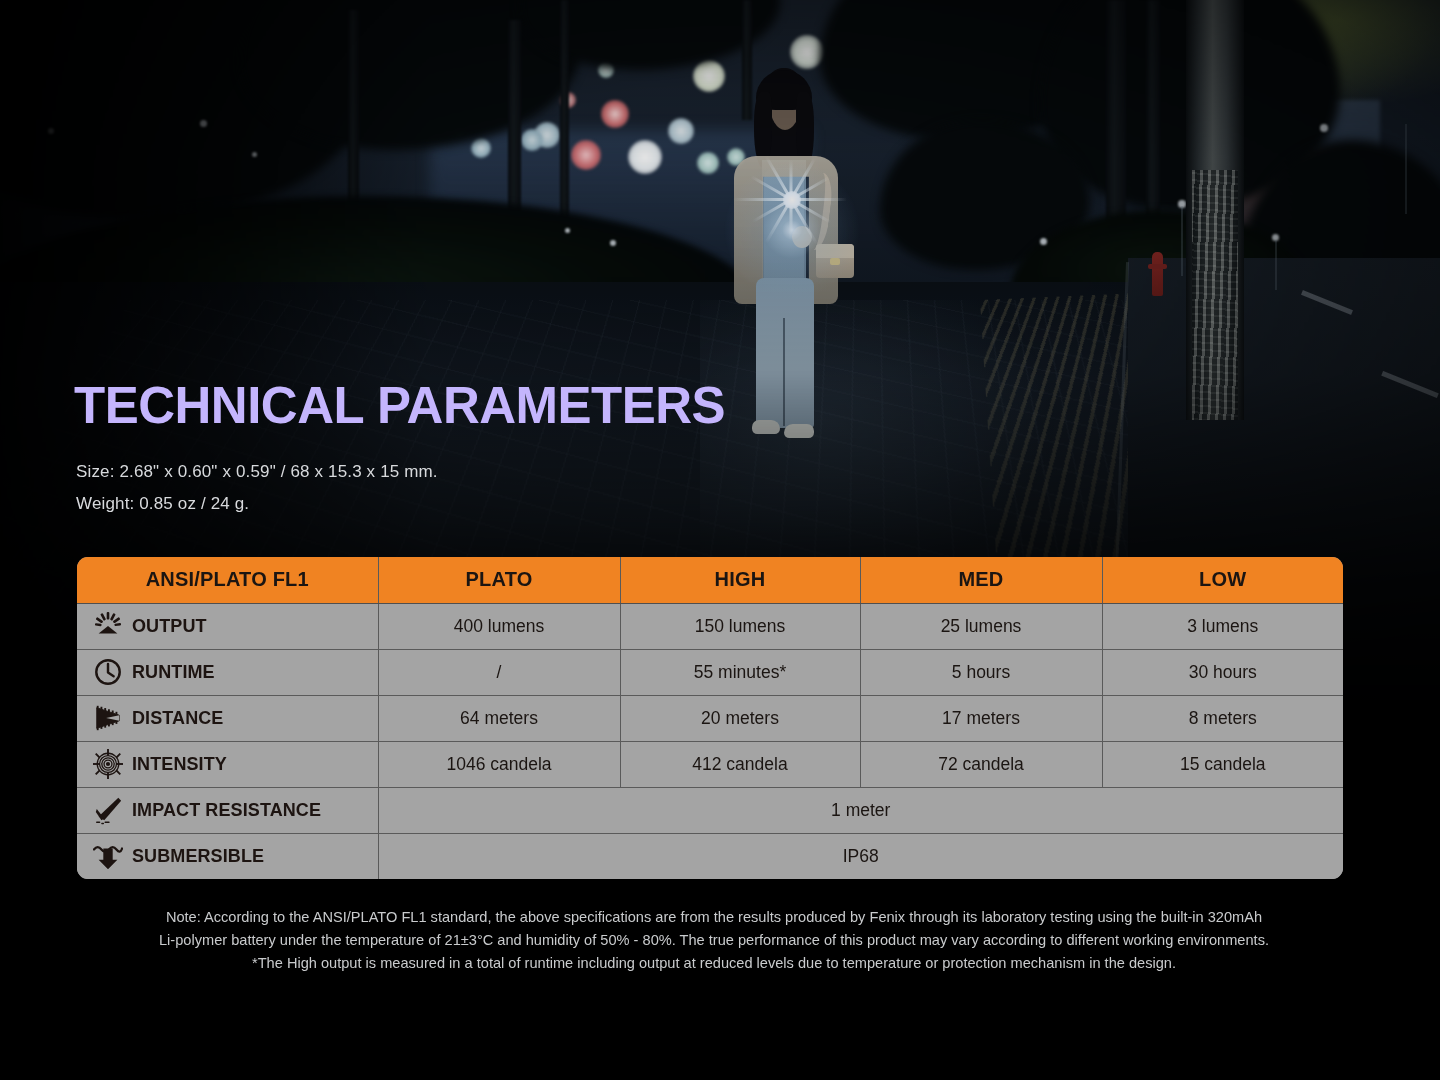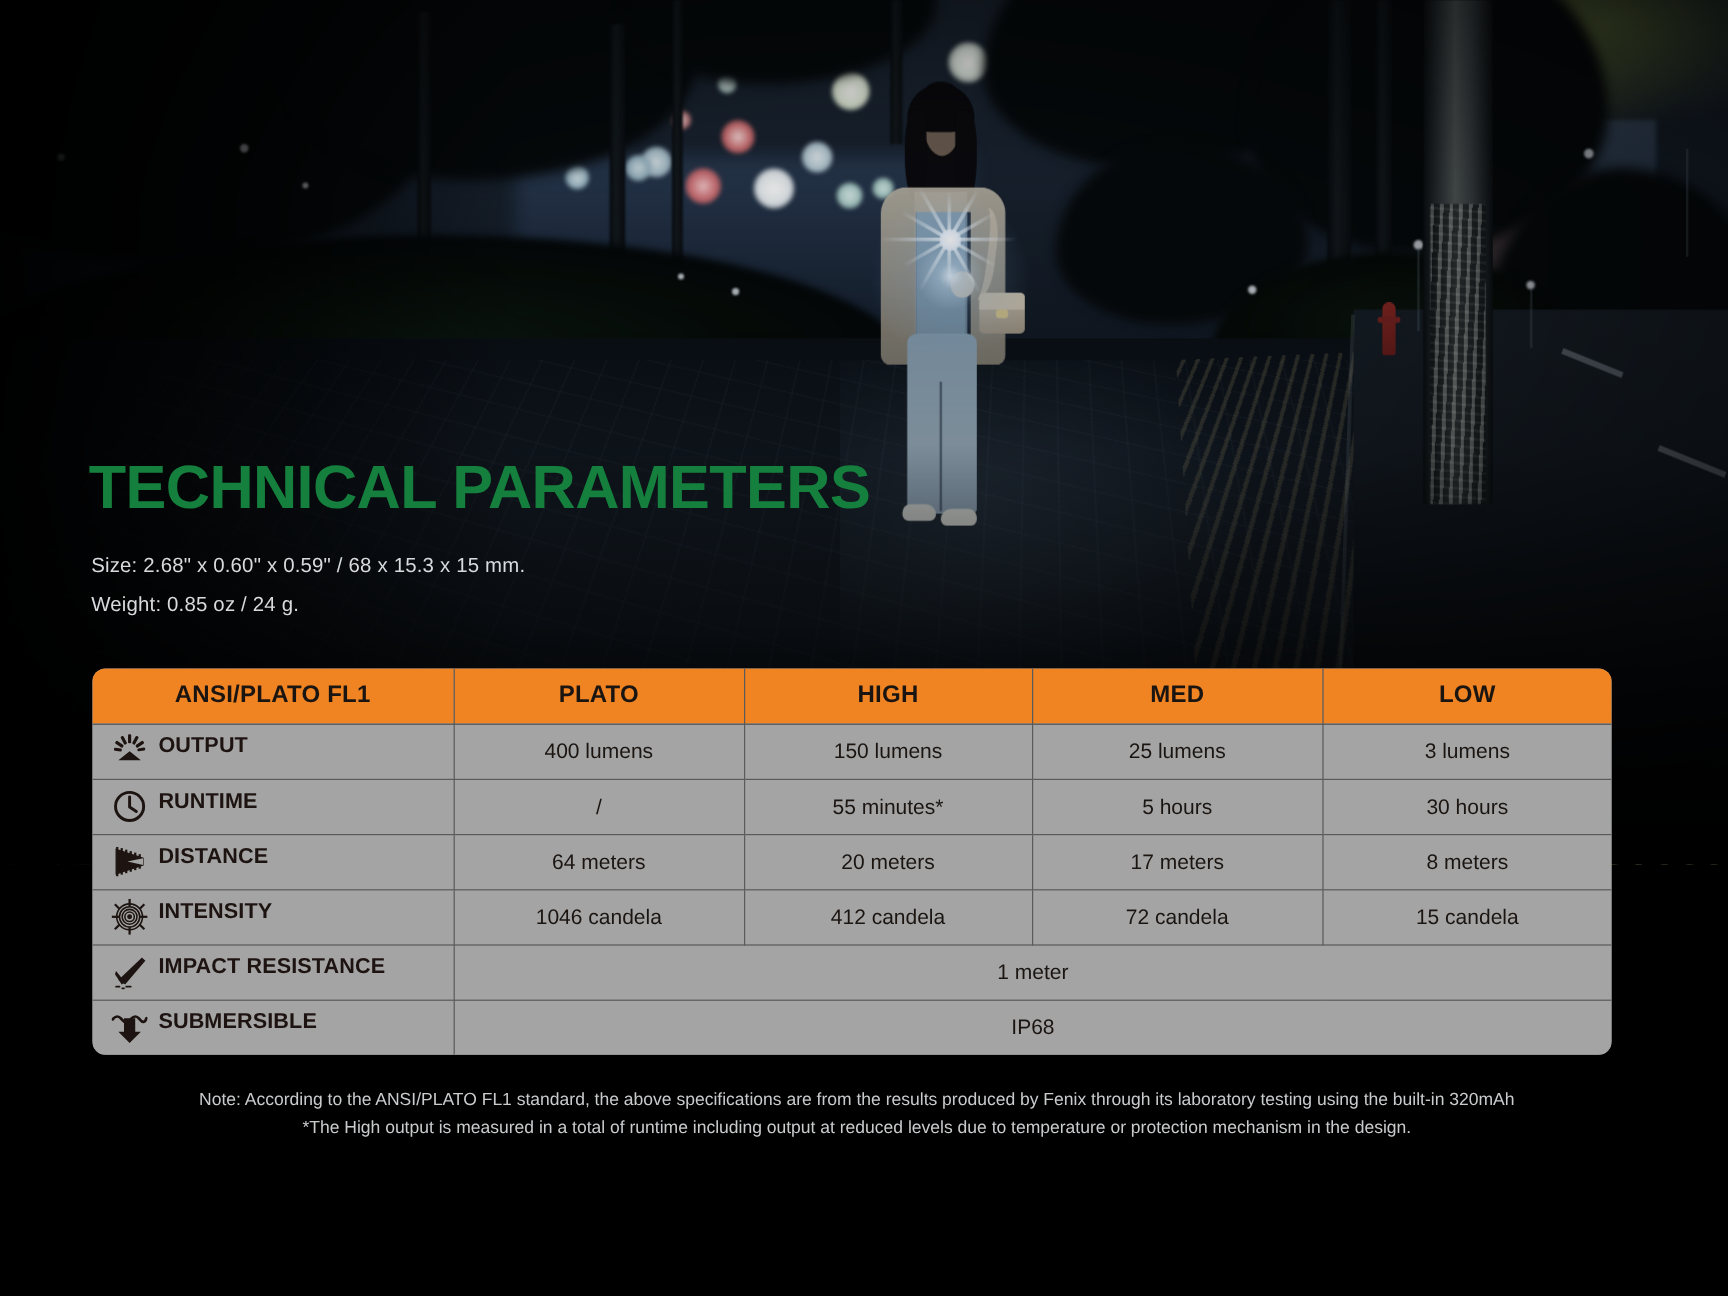--- a/index.html
+++ b/index.html
@@ -226,21 +226,21 @@
   }
   .leftdark {
     position: absolute; left: 0; top: 0; width: 430px; height: 720px;
     background: linear-gradient(90deg, rgba(0,0,0,0.92), rgba(0,0,0,0.45) 55%, rgba(0,0,0,0) 100%);
     pointer-events: none;
   }
 
   
   .title {
     position: absolute; left: 74px; top: 380px;
-    font-size: 51px; font-weight: bold; color: #15803d;
+    font-size: 51px; font-weight: bold; color: #c4b5fd;
     letter-spacing: -0.5px; line-height: 1;
   }
   .spec-line {
     position: absolute; left: 76px;
     font-size: 17px; color: #d8dadd; letter-spacing: 0.15px;
   }
   .spec-size { top: 462px; }
   .spec-weight { top: 494px; }
 
   
@@ -274,21 +274,21 @@
     border-bottom: 1px solid #4f4f4f;
   }
   table.spec tbody td { background: #a4a4a4; font-size: 17.5px; }
   table.spec tbody td.label {
     text-align: left;
     padding-left: 16px;
     font-size: 18px; font-weight: bold;
     letter-spacing: 0.1px;
     color: #1d1411;
   }
-  .lbl-inner { display: flex; gap: 9px; }
+  .lbl-inner { display: flex; align-items: center; gap: 9px; }
   .ic { width: 30px; height: 30px; flex: 0 0 30px; display:block; }
 
   
   .note {
     position: absolute; left: 74px; top: 906px;
     width: 1280px;
     font-size: 14.6px; line-height: 23px;
     color: #c9cbcd;
   }
   .note div { white-space: nowrap; text-align: center; }
@@ -566,16 +566,17 @@
             </span>
           </td>
           <td colspan="4">IP68</td>
         </tr>
       </tbody>
     </table>
   </div>
 
   <div class="note">
     <div>Note: According to the ANSI/PLATO FL1 standard, the above specifications are from the results produced by Fenix through its laboratory testing using the built-in 320mAh</div>
+    <div>Li-polymer battery under the temperature of 21±3°C and humidity of 50% - 80%. The true performance of this product may vary according to different working environments.</div>
     <div>*The High output is measured in a total of runtime including output at reduced levels due to temperature or protection mechanism in the design.</div>
   </div>
 
 </div>
 
 </body></html>

